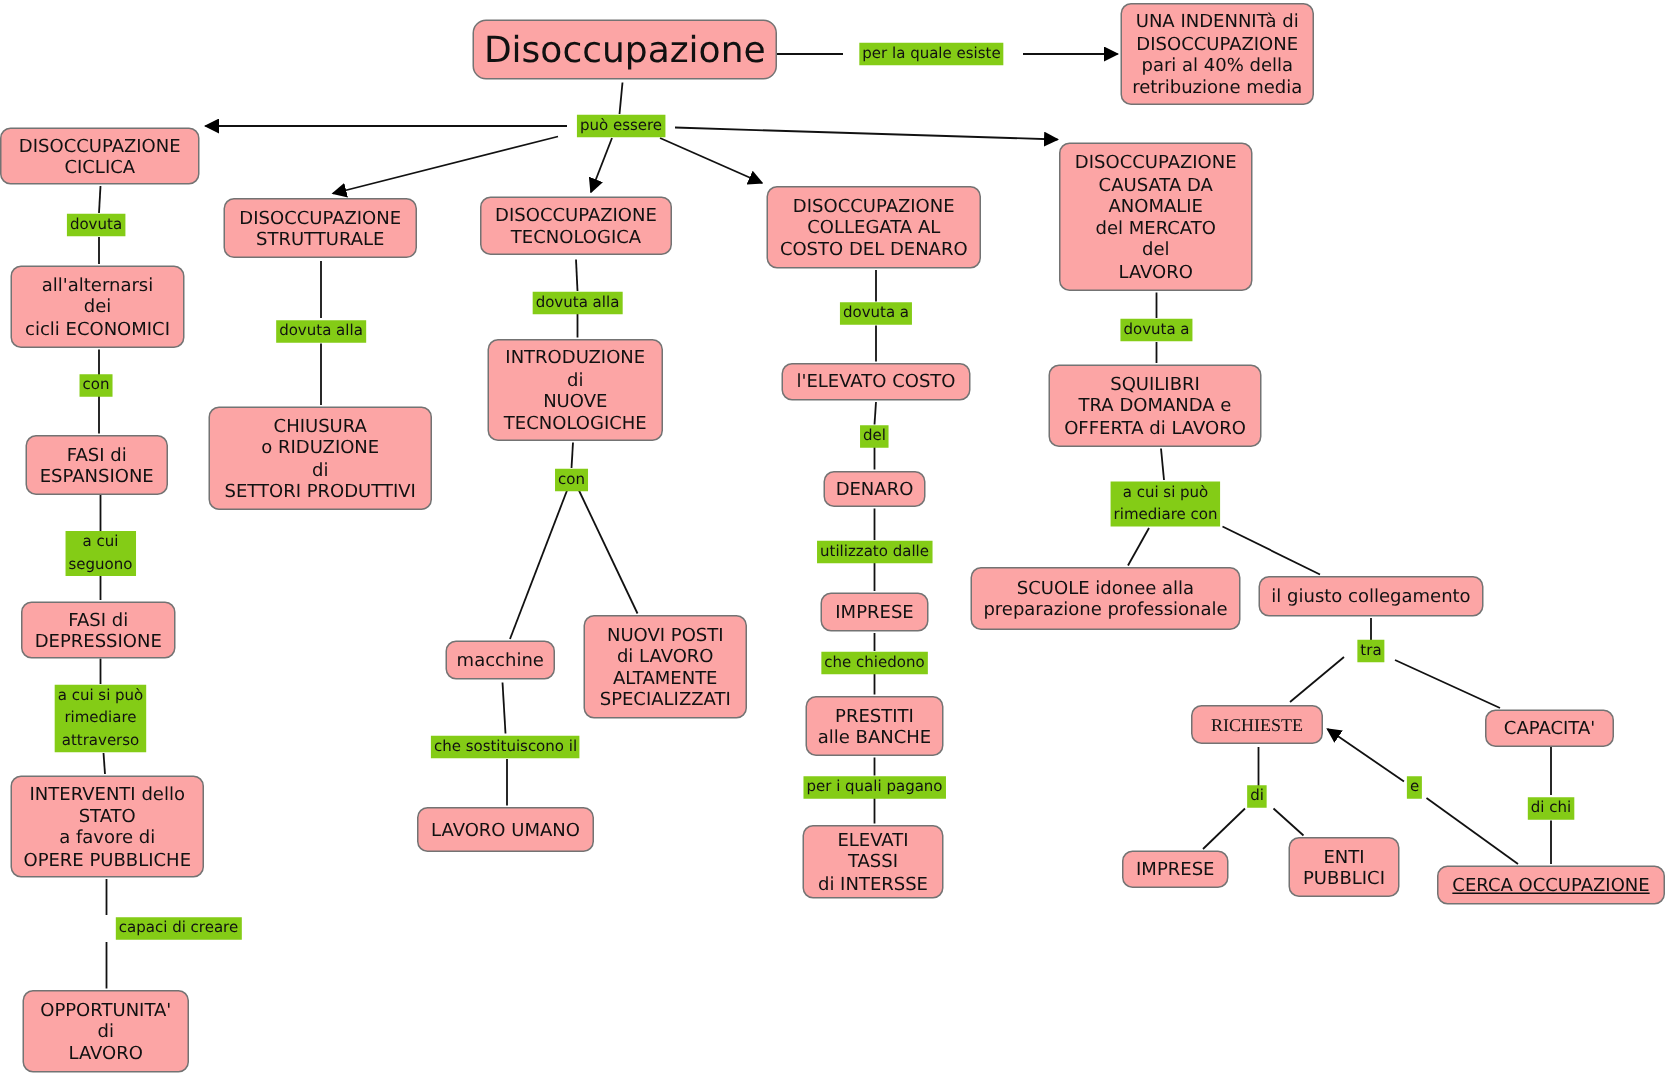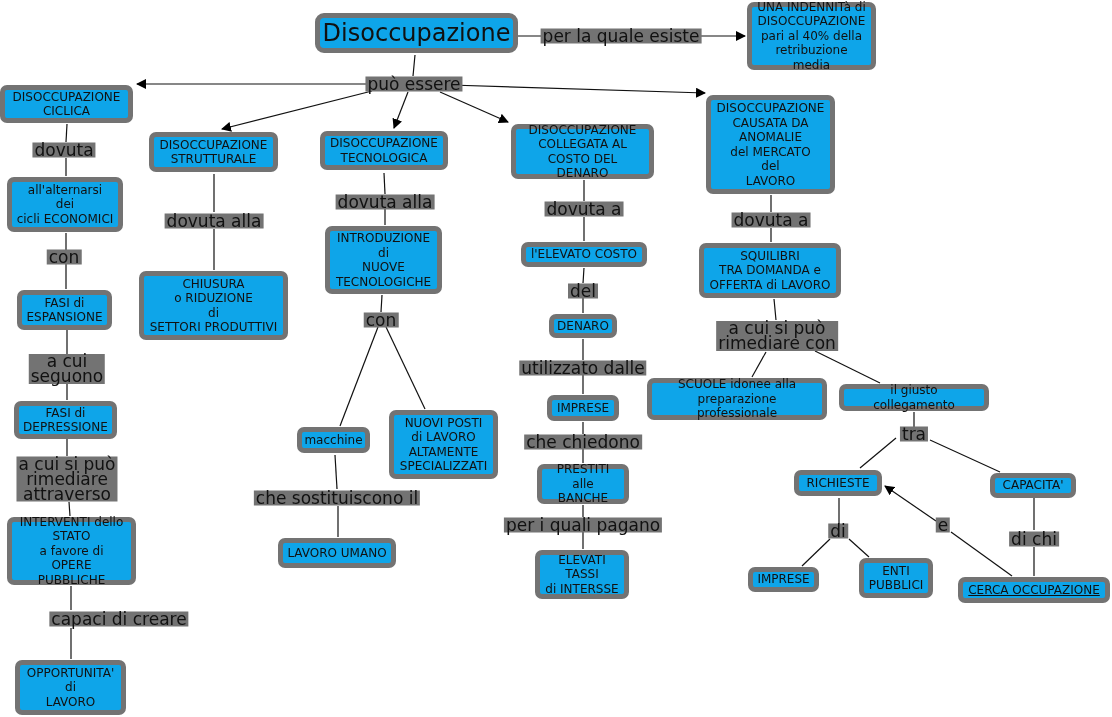--- a/index.html
+++ b/index.html
@@ -1,25 +1,25 @@
 <!DOCTYPE html>
 <html><head>
 <meta charset="utf-8">
 <style>
   html, body { margin:0; padding:0; background:#ffffff; }
   body { width:1112px; height:717px; position:relative; overflow:hidden;
          font-family:"DejaVu Sans", sans-serif; color:#111; }
   #edges { position:absolute; left:0; top:0; width:1112px; height:717px; }
-  .node { position:absolute; box-sizing:border-box; background:#0ea5e9;
-          border:5px solid #737373; border-radius:7px; display:flex;
+  .node { position:absolute; box-sizing:border-box; background:#fca5a5;
+          border:1px solid #737373; border-radius:7px; display:flex;
           align-items:center; justify-content:center; text-align:center;
           font-size:12px; line-height:14.5px; white-space:pre-line; padding:2px 4px; }
   .node.root { font-size:24px; line-height:28px; border-radius:9px; }
-  .lbl { position:absolute; transform:translate(-50%,-50%); background:#737373;
-         font-size:17px; line-height:15px; text-align:center; white-space:pre-line; padding:0 2px; }
+  .lbl { position:absolute; transform:translate(-50%,-50%); background:#84cc16;
+         font-size:10px; line-height:15px; text-align:center; white-space:pre-line; padding:0 2px; }
 </style>
 </head>
 <body>
 
 <svg id="edges" xmlns="http://www.w3.org/2000/svg">
   <defs>
     <marker id="arr" markerWidth="10" markerHeight="10" refX="9" refY="5" orient="auto" markerUnits="userSpaceOnUse">
       <path d="M0,0 L10,5 L0,10 z" fill="#000"></path>
     </marker>
   </defs>
@@ -145,21 +145,21 @@
 <div class="node" style="left:535px;top:550px;width:94px;height:49px;">ELEVATI
 TASSI
 di INTERSSE</div>
 
 <div class="node" style="left:699px;top:243px;width:142px;height:55px;">SQUILIBRI
 TRA DOMANDA e
 OFFERTA di LAVORO</div>
 <div class="node" style="left:647px;top:378px;width:180px;height:42px;">SCUOLE idonee alla
 preparazione professionale</div>
 <div class="node" style="left:839px;top:384px;width:150px;height:27px;">il giusto collegamento</div>
-<div class="node" style="left:794px;top:470px;width:88px;height:26px;">RICHIESTE</div>
+<div class="node" style="left:794px;top:470px;width:88px;height:26px;font-family:Liberation Serif, serif;">RICHIESTE</div>
 <div class="node" style="left:990px;top:473px;width:86px;height:25px;">CAPACITA'</div>
 <div class="node" style="left:748px;top:567px;width:71px;height:25px;">IMPRESE</div>
 <div class="node" style="left:859px;top:558px;width:74px;height:40px;">ENTI
 PUBBLICI</div>
 <div class="node" style="left:958px;top:577px;width:152px;height:26px;text-decoration:underline;">CERCA OCCUPAZIONE</div>
 
 <div class="lbl" style="left:621px;top:36px;">per la quale esiste</div>
 <div class="lbl" style="left:414px;top:84px;">può essere</div>
 <div class="lbl" style="left:64px;top:150px;">dovuta</div>
 <div class="lbl" style="left:64px;top:257px;">con</div>

